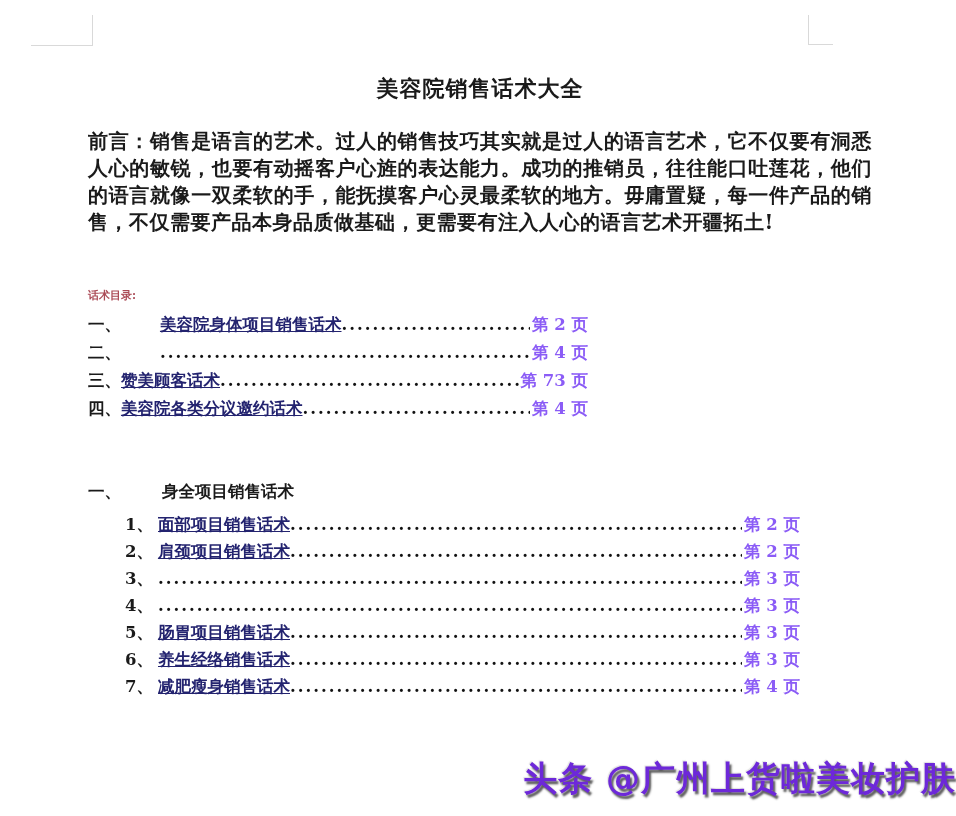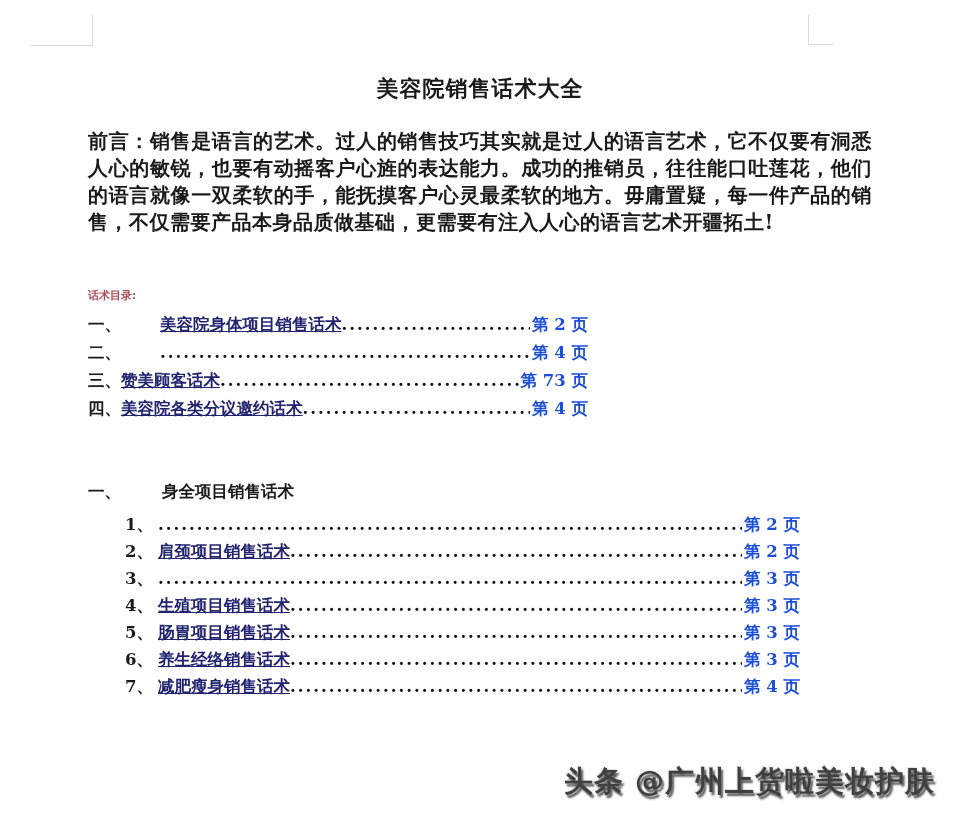--- a/index.html
+++ b/index.html
@@ -66,40 +66,40 @@
     cursor:pointer;
   }
   .dots{
     flex:1 1 auto;
     overflow:hidden;
     white-space:nowrap;
     letter-spacing:2px;
     font-weight:700;
     color:#111;
   }
-  .pg{flex:0 0 auto;padding-left:2px;color:#1d4ed8;}
+  .pg{flex:0 0 auto;padding-left:2px;color:#8b5cf6;}
 
   .section{margin-top:58px;}
   .section-heading{
     display:flex;
     font-size:16.5px;
     font-weight:700;
   }
   .section-heading .num{width:74px;}
   .sub-list{margin-top:8px;margin-left:37px;width:675px;}
   .sub-list .row{line-height:27px;}
 
   .watermark{
     position:absolute;
-    right:21px;
+    right:0;
     bottom:14px;
     font-family:"DejaVu Sans","Liberation Sans",sans-serif;
-    font-size:29px;
-    font-weight:700;
-    color:#404040;
+    font-size:34px;
+    font-weight:700;
+    color:#6d28d9;
     letter-spacing:1px;
     text-shadow:2px 3px 2px rgba(75,75,75,0.9), -1px -1px 1px rgba(170,170,170,0.35);
     user-select:none;
   }
 </style>
 </head>
 <body>
 
 <div class="corner corner-tl"></div>
 <div class="corner corner-tr"></div>
@@ -144,40 +144,40 @@
   <div class="section">
     <div class="section-heading">
       <span class="num">一、</span>
       <span>身全项目销售话术</span>
     </div>
 
     <div class="sub-list">
 
       <div class="row">
         <span class="num narrow">1、</span>
+        <a class="doc-link">面部项目销售话术</a>
         <span class="dots">........................................................................................................................................</span>
         <span class="pg">第 2 页</span>
       </div>
 
       <div class="row">
         <span class="num narrow">2、</span>
         <a class="doc-link">肩颈项目销售话术</a>
         <span class="dots">........................................................................................................................................</span>
         <span class="pg">第 2 页</span>
       </div>
 
       <div class="row">
         <span class="num narrow">3、</span>
         <span class="dots">........................................................................................................................................</span>
         <span class="pg">第 3 页</span>
       </div>
 
       <div class="row">
         <span class="num narrow">4、</span>
-        <a class="doc-link">生殖项目销售话术</a>
         <span class="dots">........................................................................................................................................</span>
         <span class="pg">第 3 页</span>
       </div>
 
       <div class="row">
         <span class="num narrow">5、</span>
         <a class="doc-link">肠胃项目销售话术</a>
         <span class="dots">........................................................................................................................................</span>
         <span class="pg">第 3 页</span>
       </div>

